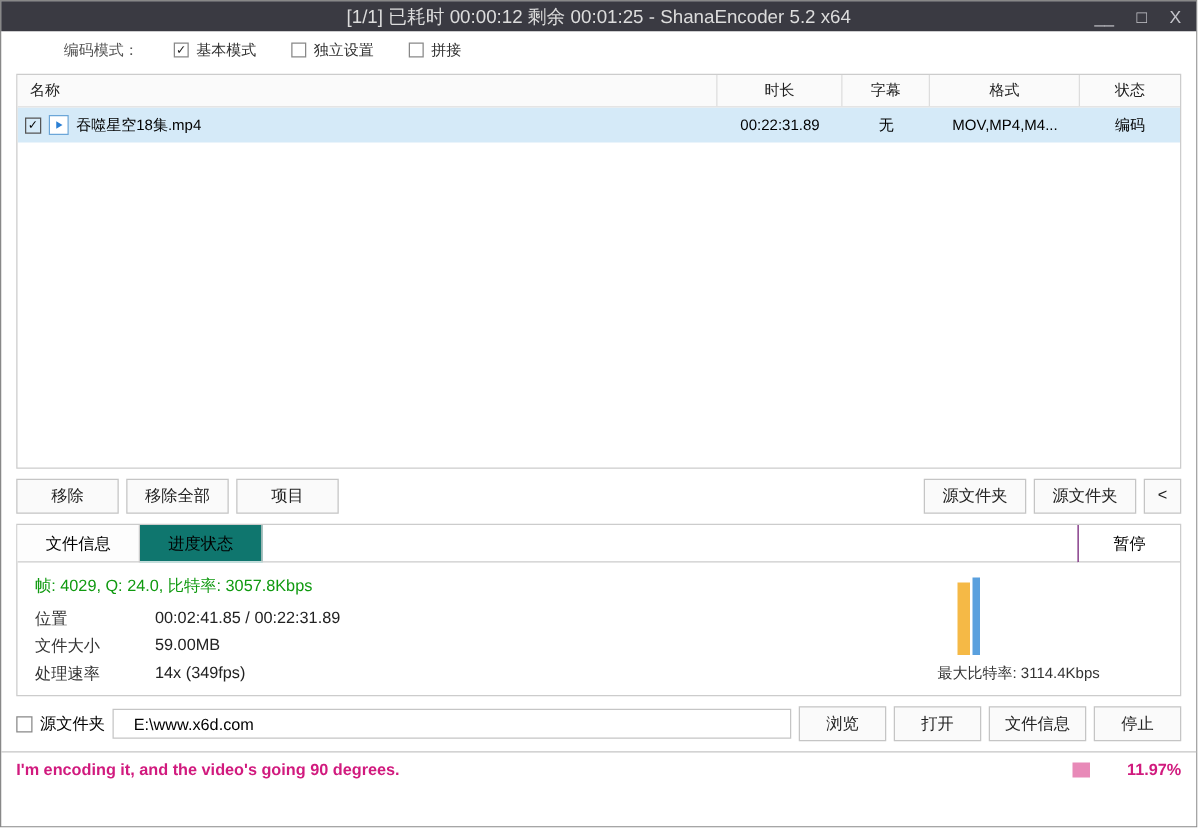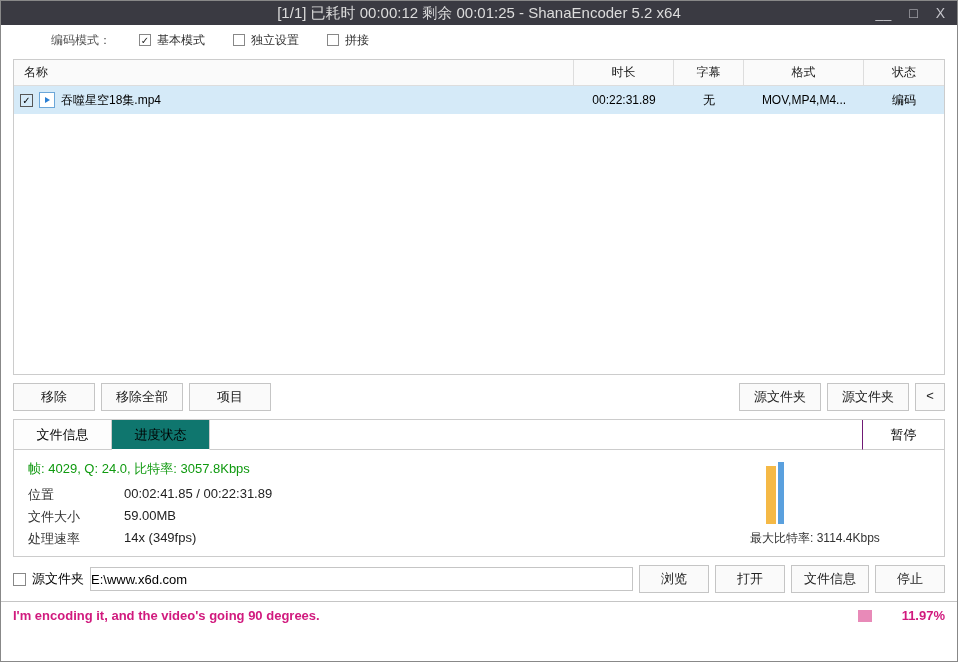--- a/index.html
+++ b/index.html
@@ -70,21 +70,21 @@
 .inforight { width: 180px; display: flex; flex-direction: column; align-items: flex-start; }
 .chartbox { width: 130px; height: 64px; position: relative; margin-left: 8px; }
 .chartbox .bar1 { position: absolute; bottom: 0; left: 8px; width: 10px; height: 58px; background: #f5b946; }
 .chartbox .bar2 { position: absolute; bottom: 0; left: 20px; width: 6px; height: 62px; background: #5aa0de; }
 .maxbit { font-size: 12px; color: #333; margin-top: 6px; }
 
 
 .srcrow { display: flex; align-items: center; gap: 6px; padding: 8px 12px; }
 .srcrow .cbox2 { width: 13px; height: 13px; border: 1px solid #888; }
 .srcrow .lbl { font-size: 13px; }
-.srcrow input { flex: 1; border: 1px solid #c5c5c5; height: 24px; padding: 0 0; font-size: 13px; }
+.srcrow input { flex: 1; border: 1px solid #c5c5c5; height: 24px; padding: 0 16px; font-size: 13px; }
 
 
 .statusbar { height: 28px; border-top: 1px solid #c5c5c5; display: flex; align-items: center; padding: 0 12px; font-size: 13px; font-weight: bold; color: #d11a7e; }
 .statusbar .sp { flex: 1; }
 .statusbar .prog { width: 14px; height: 12px; background: #e88ab8; margin-right: 30px; }
 
 
 .sicon { width: 15px; height: 15px; }
 </style>
 </head>

